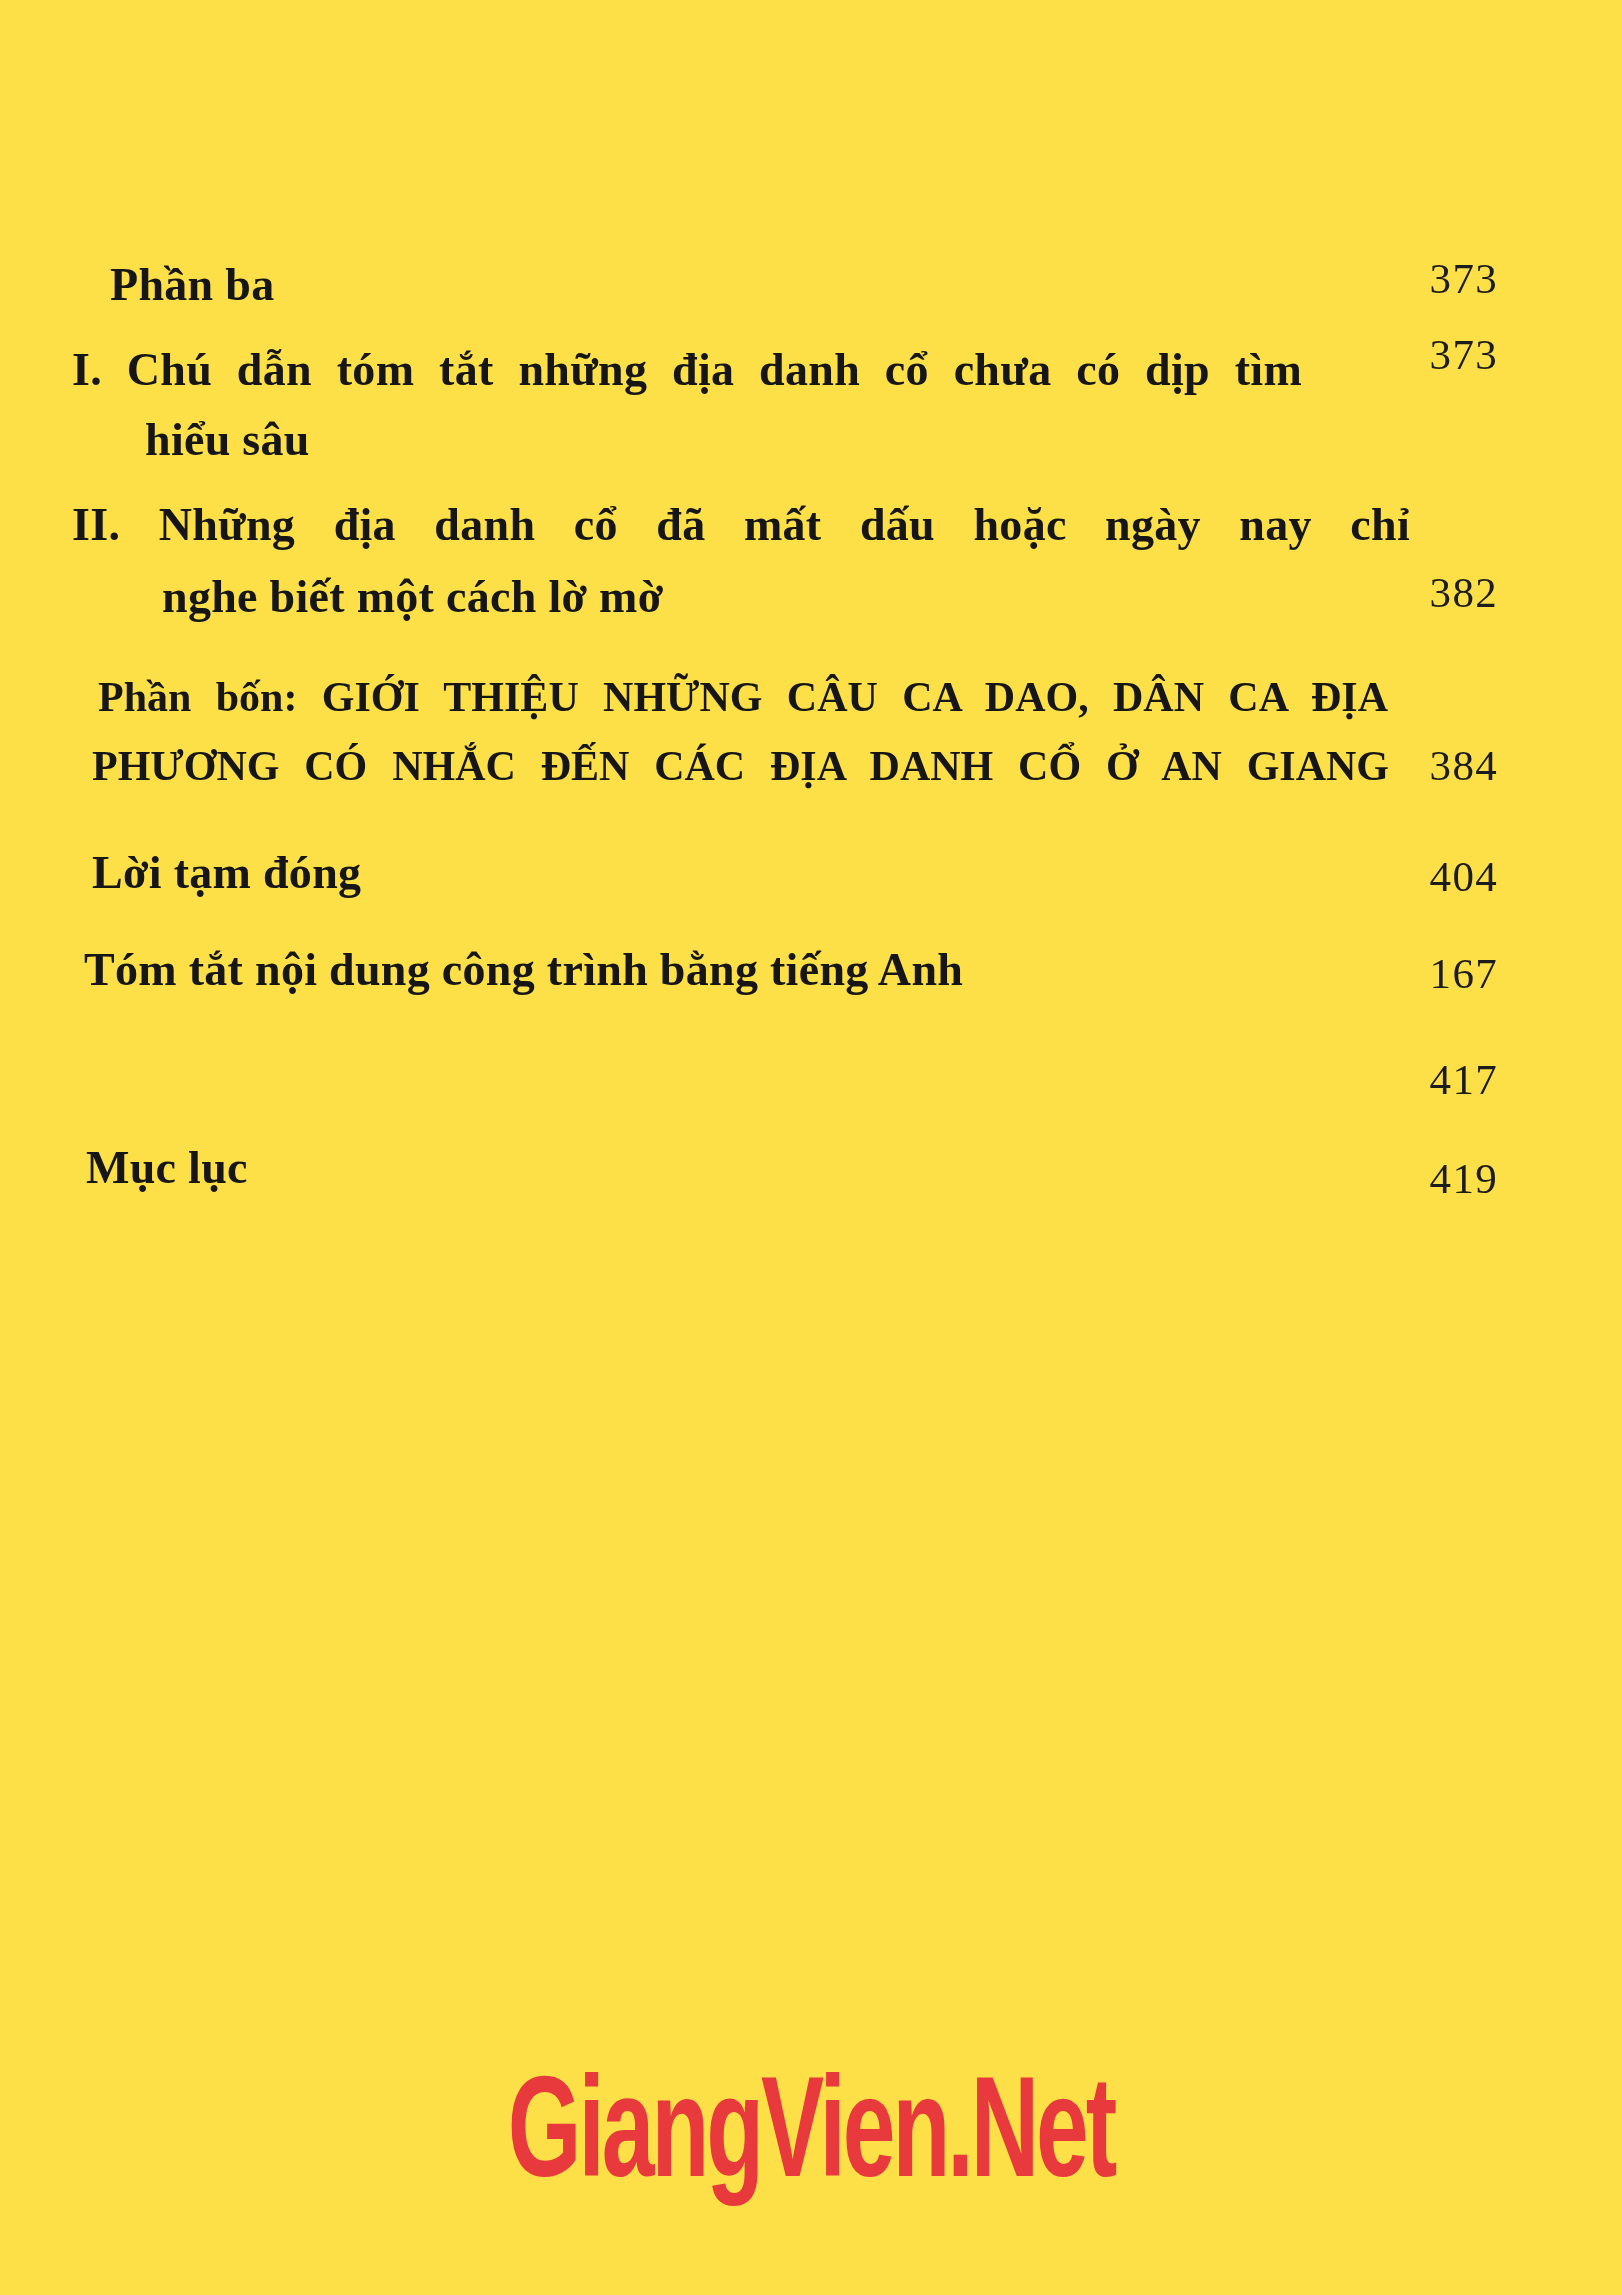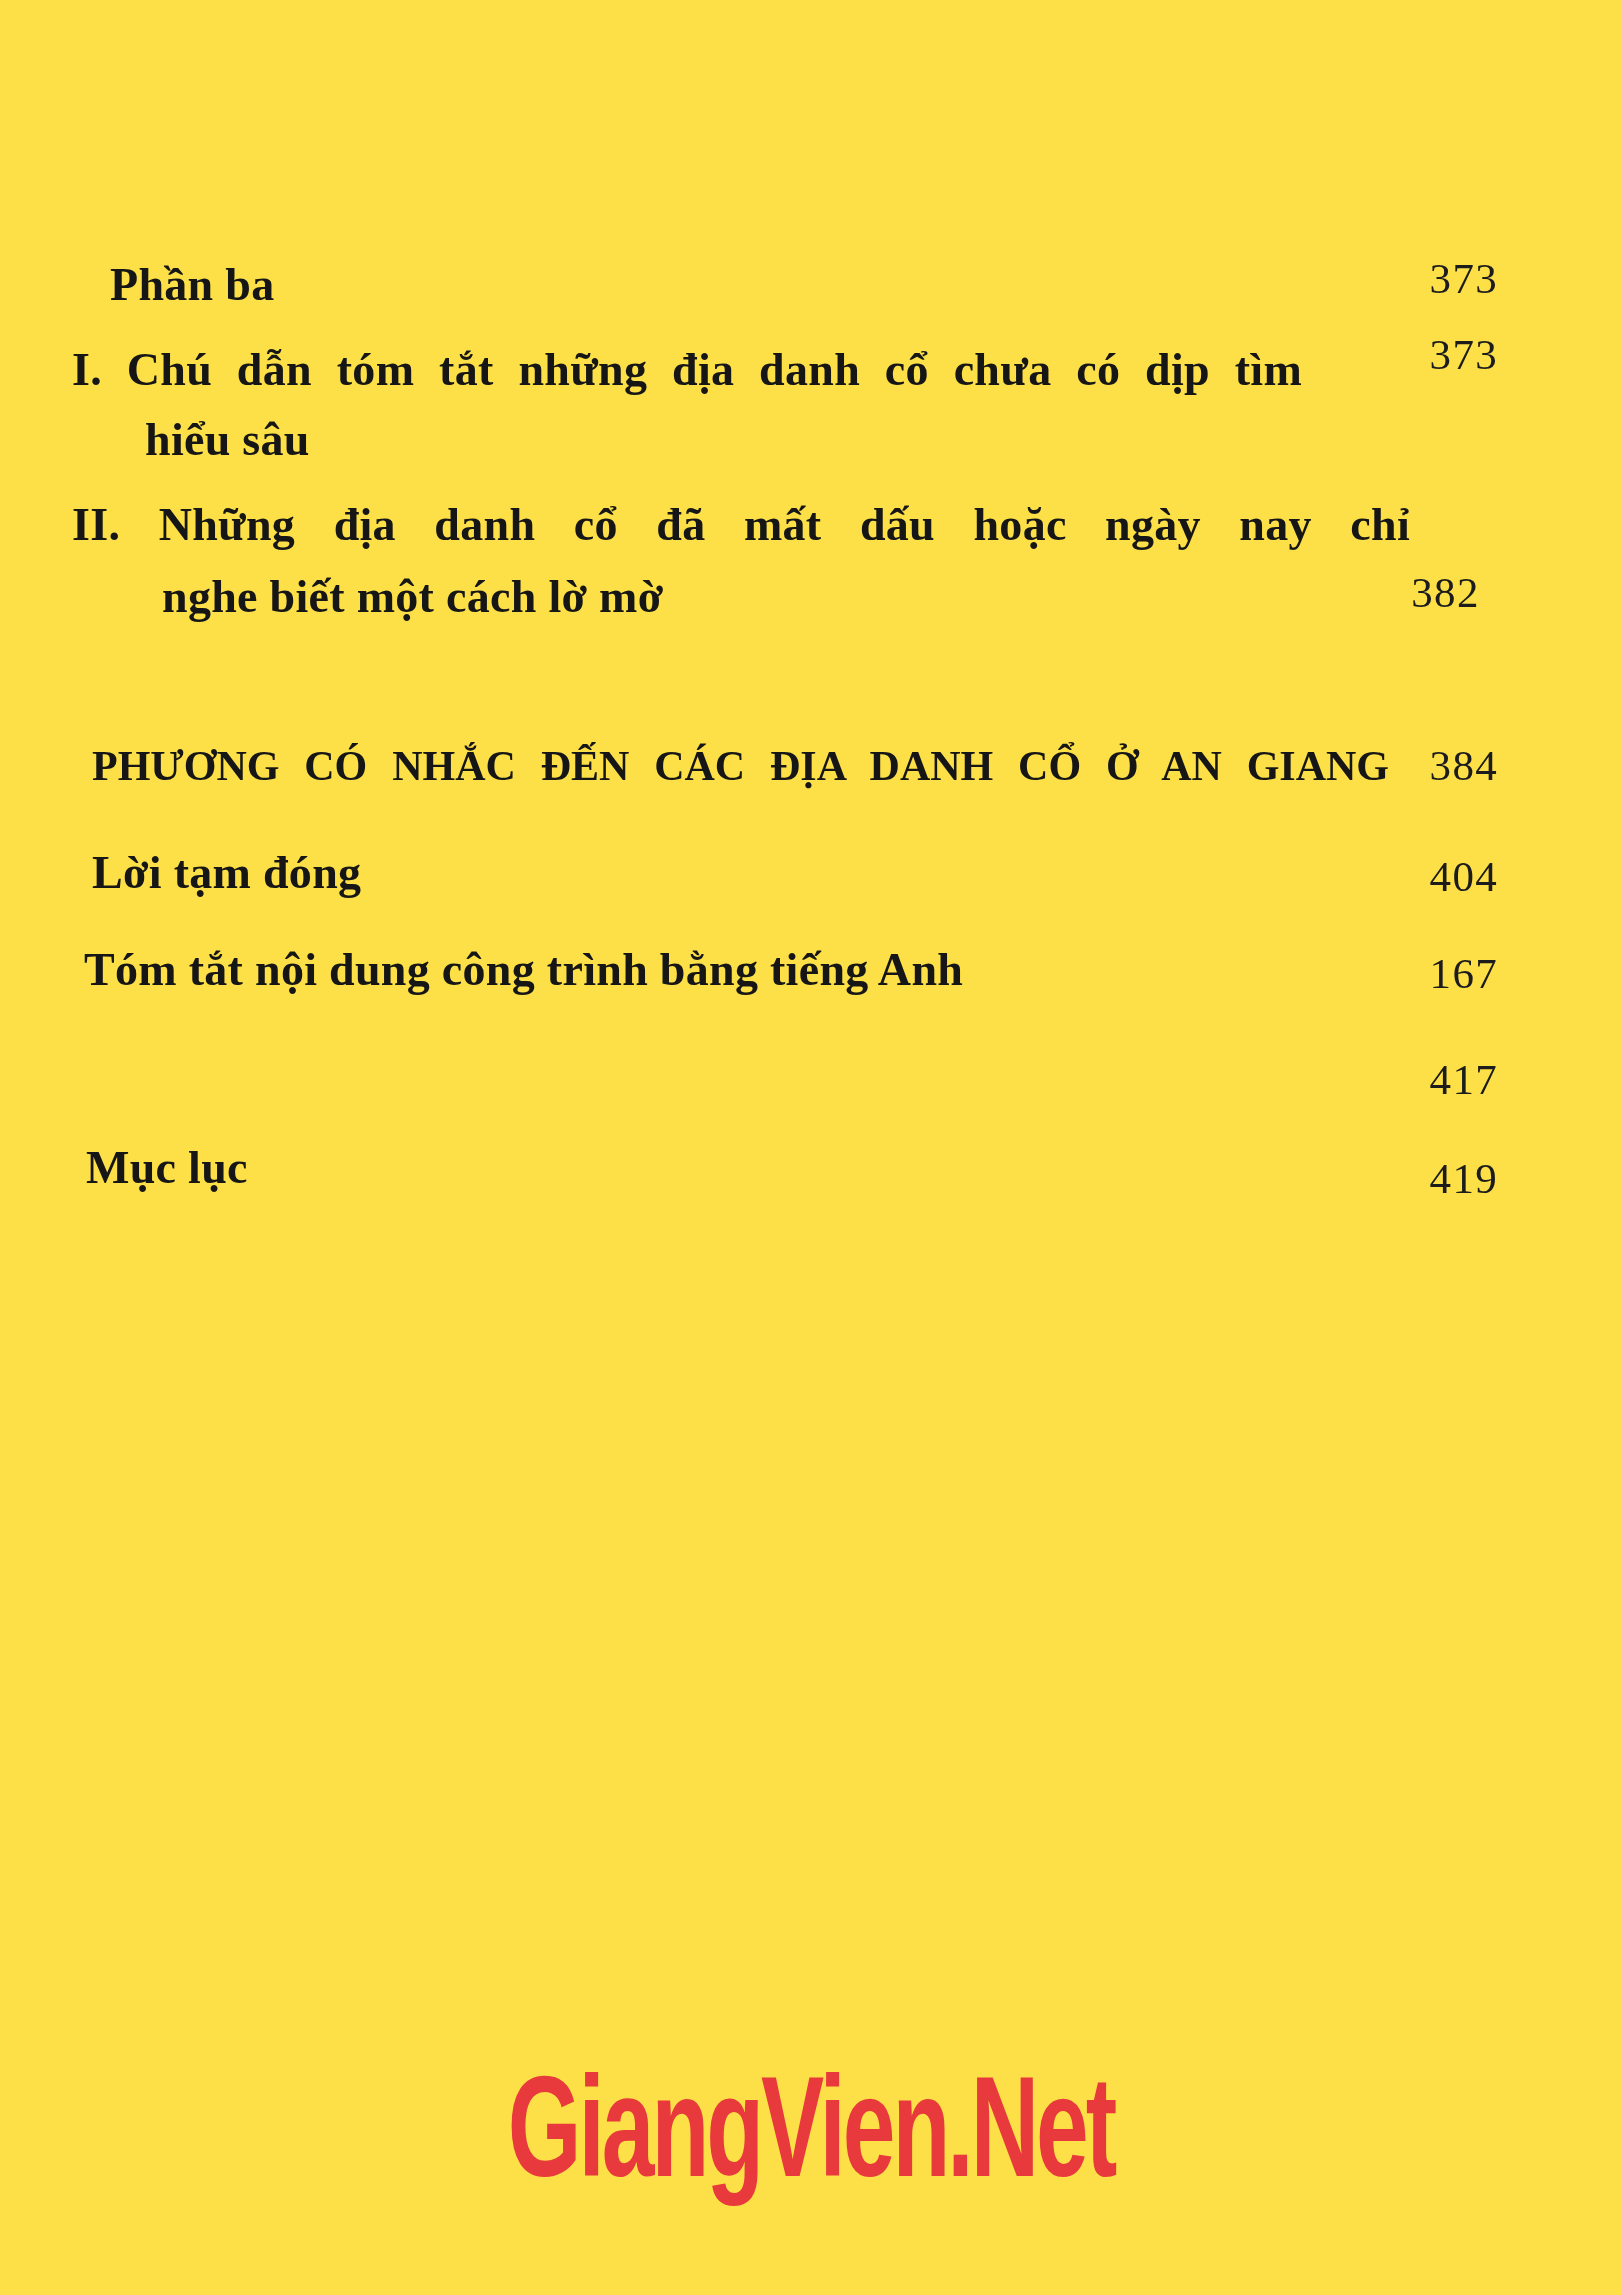--- a/index.html
+++ b/index.html
@@ -64,22 +64,23 @@
 
   <div class="toc-line" style="left:110px; top:260px;">Phần ba</div>
   <div class="page-num" style="top:254px;">373</div>
 
   <div class="toc-line justify" style="left:72px; top:345px; width:1230px;">I. Chú dẫn tóm tắt những địa danh cổ chưa có dịp tìm</div>
   <div class="toc-line" style="left:145px; top:415px;">hiểu sâu</div>
   <div class="page-num" style="top:330px;">373</div>
 
   <div class="toc-line justify" style="left:72px; top:500px; width:1338px;">II. Những địa danh cổ đã mất dấu hoặc ngày nay chỉ</div>
   <div class="toc-line" style="left:162px; top:572px;">nghe biết một cách lờ mờ</div>
-  <div class="page-num" style="top:568px;text-align:center;">382</div>
+  <div class="page-num" style="top:568px;">382</div>
 
+  <div class="toc-line caps justify" style="left:98px; top:674px; width:1290px;">Phần bốn: GIỚI THIỆU NHỮNG CÂU CA DAO, DÂN CA ĐỊA</div>
   <div class="toc-line caps justify" style="left:92px; top:743px; width:1297px;">PHƯƠNG CÓ NHẮC ĐẾN CÁC ĐỊA DANH CỔ Ở AN GIANG</div>
   <div class="page-num" style="top:741px;">384</div>
 
   <div class="toc-line" style="left:92px; top:848px;">Lời tạm đóng</div>
   <div class="page-num" style="top:852px;">404</div>
 
   <div class="toc-line" style="left:84px; top:945px;">Tóm tắt nội dung công trình bằng tiếng Anh</div>
   <div class="page-num" style="top:949px;">167</div>
 
   <div class="page-num" style="top:1055px;">417</div>

